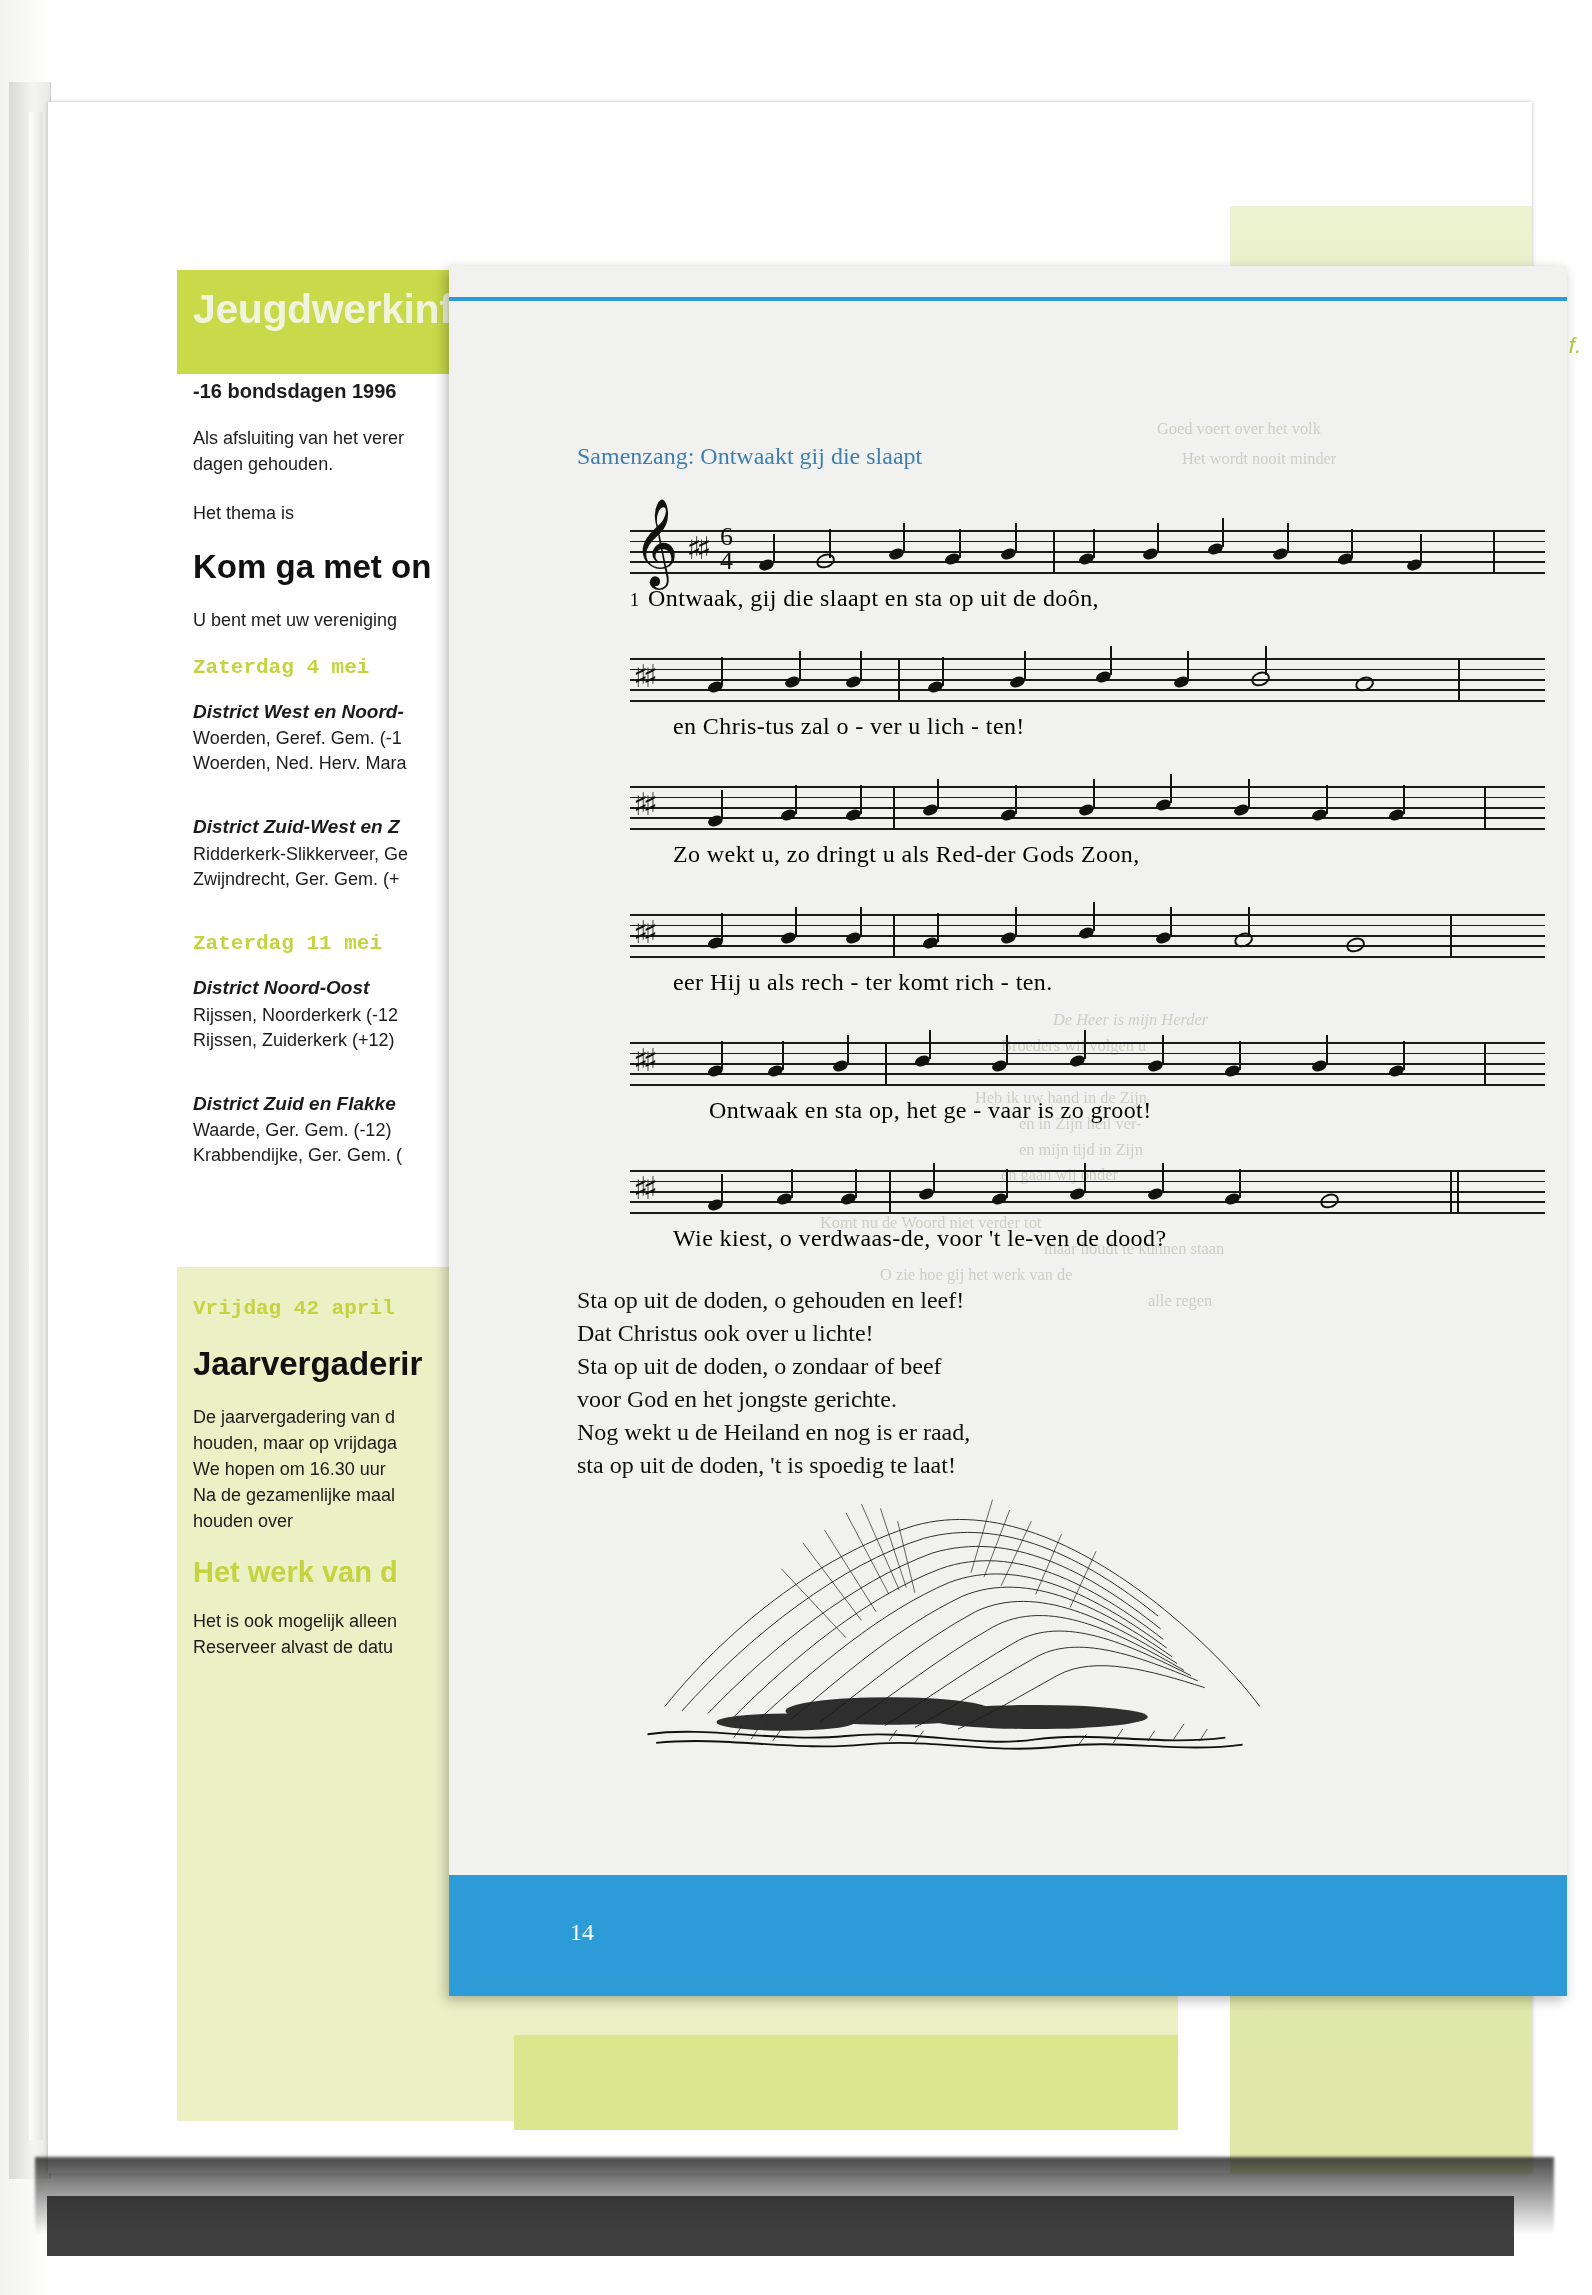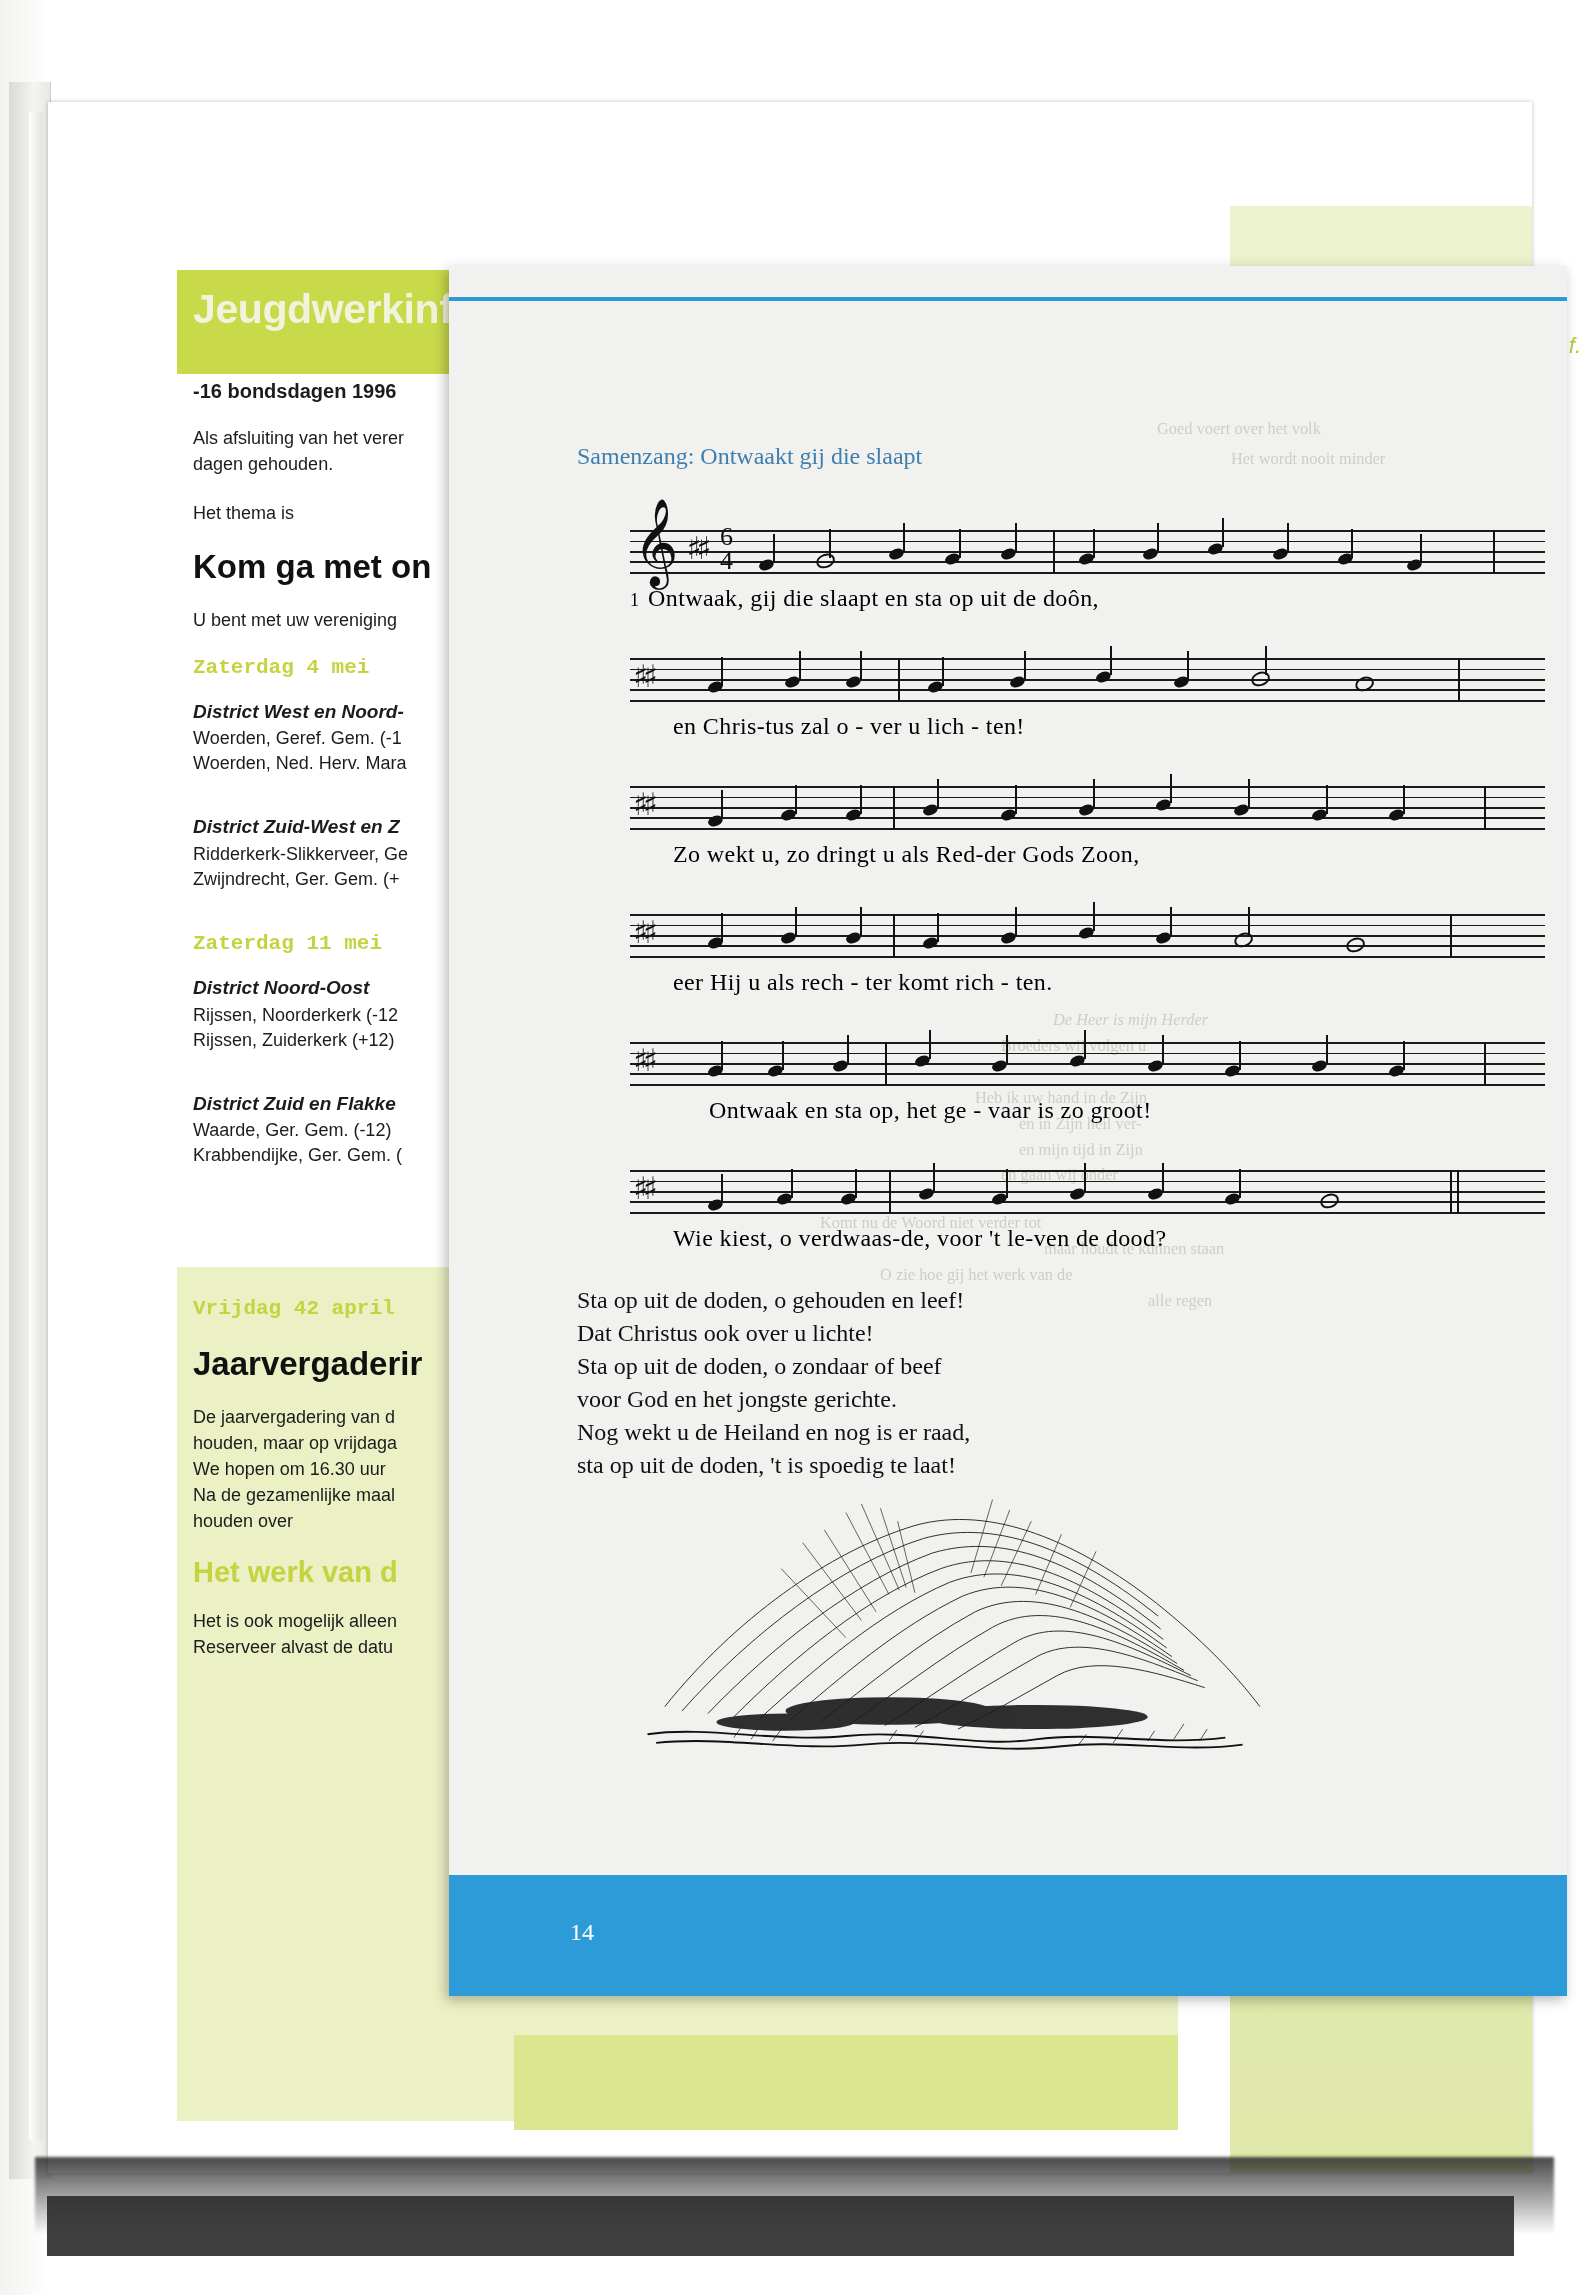--- a/index.html
+++ b/index.html
@@ -411,21 +411,21 @@
         <span>Reserveer alvast de datu</span>
       </p>
     </div>
   </div>
 
   <div class="songpage">
     <div class="songpage-inner"></div>
     <div class="song-topline"></div>
 
     <div class="ghost" style="left:708px; top:151px;">Goed voert over het volk</div>
-    <div class="ghost" style="left:782px; top:181px;">Het wordt nooit minder</div>
+    <div class="ghost" style="left:733px; top:181px;">Het wordt nooit minder</div>
     <div class="ghost" style="left:604px; top:742px;font-style:italic;">De Heer is mijn Herder</div>
     <div class="ghost" style="left:552px; top:768px;">Broeders wij volgen u</div>
     <div class="ghost" style="left:526px; top:820px;">Heb ik uw hand in de Zijn</div>
     <div class="ghost" style="left:570px; top:846px;">en in Zijn heil ver-</div>
     <div class="ghost" style="left:570px; top:872px;">en mijn tijd in Zijn</div>
     <div class="ghost" style="left:552px; top:897px;">en gaan wij onder</div>
     <div class="ghost" style="left:371px; top:945px;">Komt nu de Woord niet verder tot</div>
     <div class="ghost" style="left:595px; top:971px;">maar houdt te kunnen staan</div>
     <div class="ghost" style="left:431px; top:997px;">O zie hoe gij het werk van de</div>
     <div class="ghost" style="left:699px; top:1023px;">alle regen</div>

